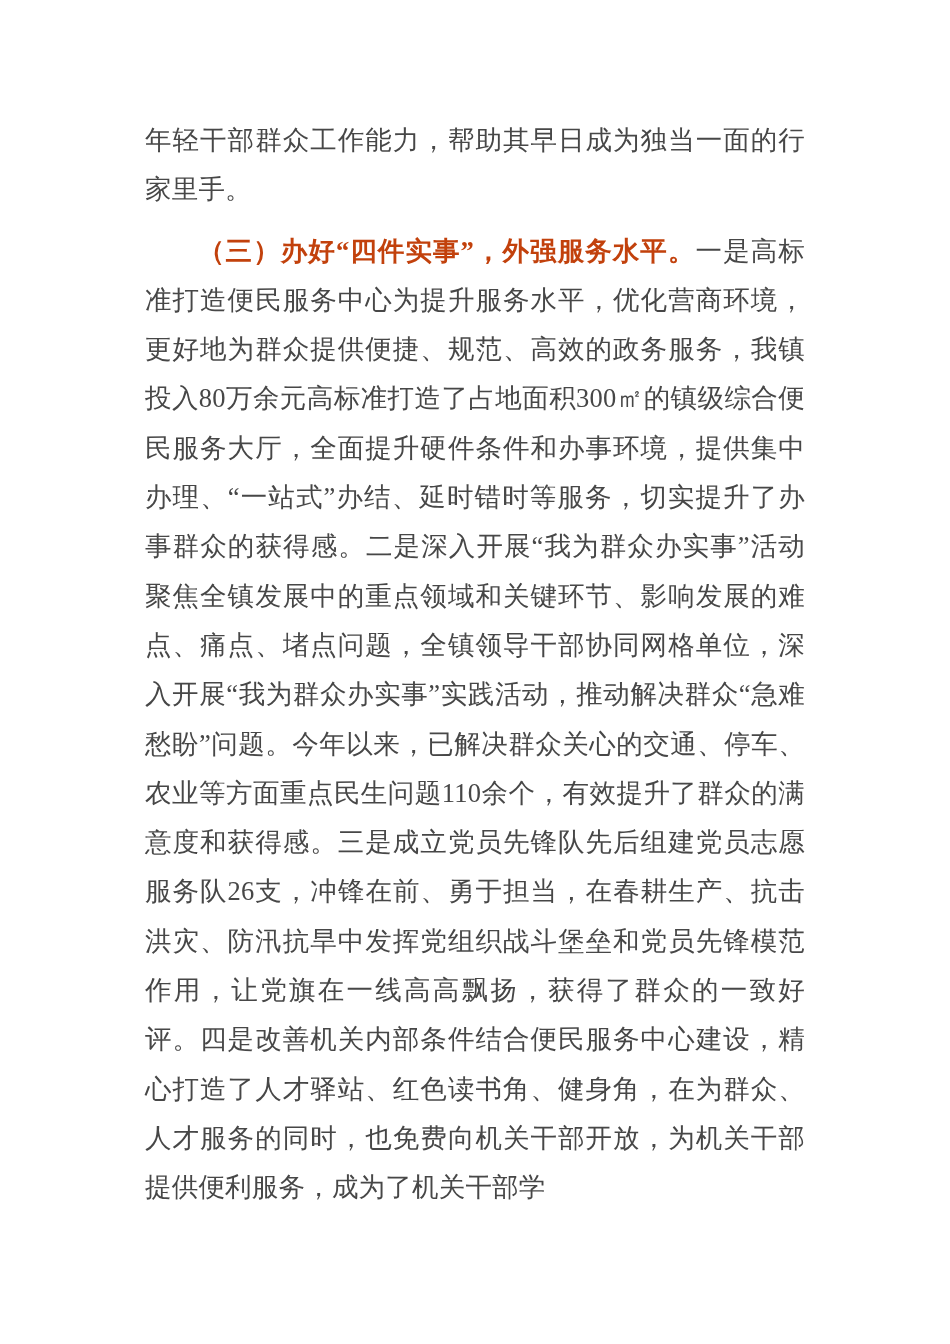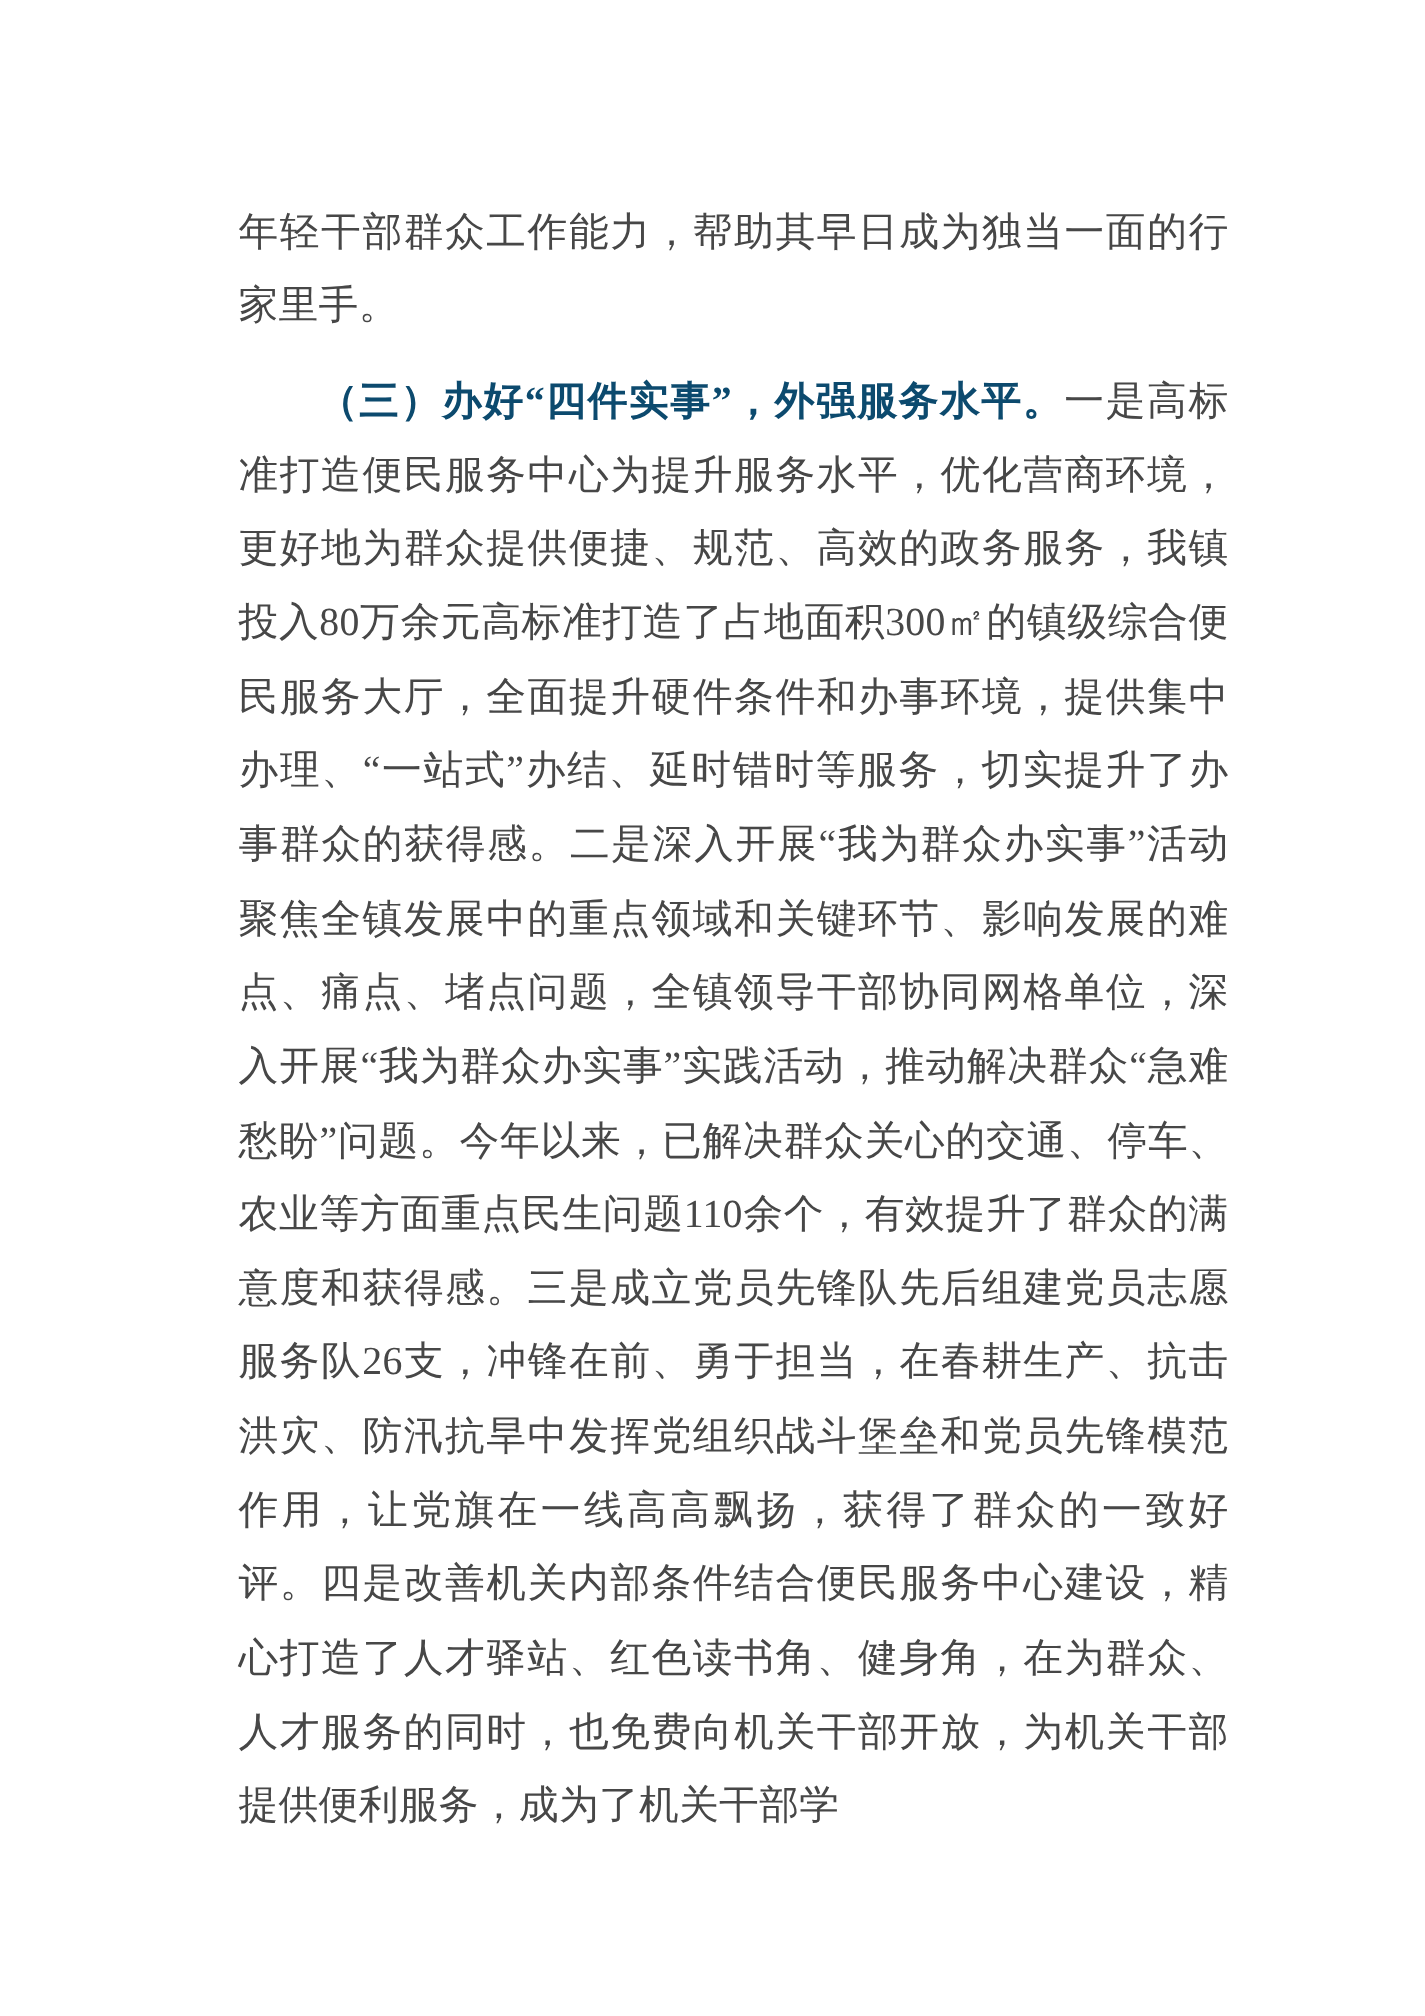--- a/index.html
+++ b/index.html
@@ -12,40 +12,40 @@
     width: 950px;
     height: 1344px;
     margin: 0 auto;
     background: #ffffff;
     overflow: hidden;
     box-sizing: border-box;
     padding: 116px 145px 0 145px;
     font-family: "Liberation Serif", serif;
   }
   .para {
-    margin: 14px;
+    margin: 0;
     width: 660px;
     font-size: 26.5px;
     line-height: 49.3px;
     color: #474747;
     text-align: justify;
     text-justify: inter-character;
     word-break: break-all;
     letter-spacing: 0.2px;
   }
   .para.no-indent {
     text-indent: 0;
   }
   .para.indent {
     text-indent: 2em;
     margin-top: 12px;
   }
   .section-heading {
     font-weight: 700;
-    color: #0c4a6e;
+    color: #c2410c;
   }
 </style>
 </head>
 <body>
 
 <div class="page">
   <p class="para no-indent"><span>年轻干部群众工作能力，帮助其早日成为独当一面的行家里手。</span></p>
 
   <p class="para indent"><span class="section-heading">（三）办好“四件实事”，外强服务水平。</span><span>一是高标准打造便民服务中心为提升服务水平，优化营商环境，更好地为群众提供便捷、规范、高效的政务服务，我镇投入80万余元高标准打造了占地面积300㎡的镇级综合便民服务大厅，全面提升硬件条件和办事环境，提供集中办理、“一站式”办结、延时错时等服务，切实提升了办事群众的获得感。二是深入开展“我为群众办实事”活动聚焦全镇发展中的重点领域和关键环节、影响发展的难点、痛点、堵点问题，全镇领导干部协同网格单位，深入开展“我为群众办实事”实践活动，推动解决群众“急难愁盼”问题。今年以来，已解决群众关心的交通、停车、农业等方面重点民生问题110余个，有效提升了群众的满意度和获得感。三是成立党员先锋队先后组建党员志愿服务队26支，冲锋在前、勇于担当，在春耕生产、抗击洪灾、防汛抗旱中发挥党组织战斗堡垒和党员先锋模范作用，让党旗在一线高高飘扬，获得了群众的一致好评。四是改善机关内部条件结合便民服务中心建设，精心打造了人才驿站、红色读书角、健身角，在为群众、人才服务的同时，也免费向机关干部开放，为机关干部提供便利服务，成为了机关干部学</span></p>
 </div>

